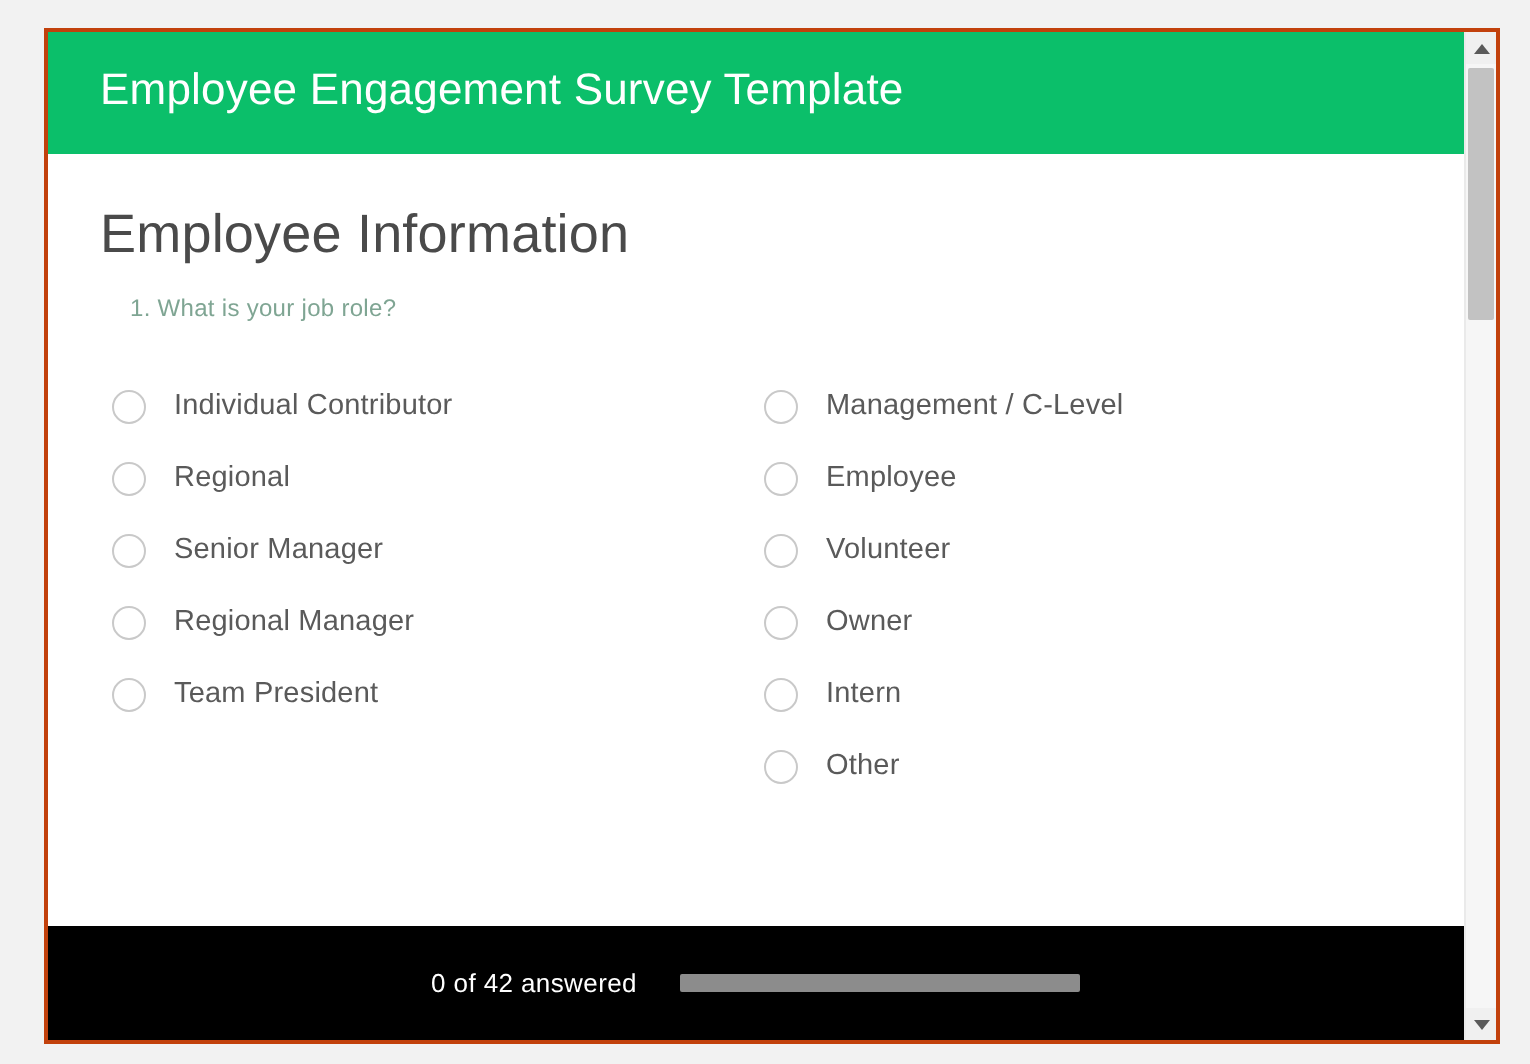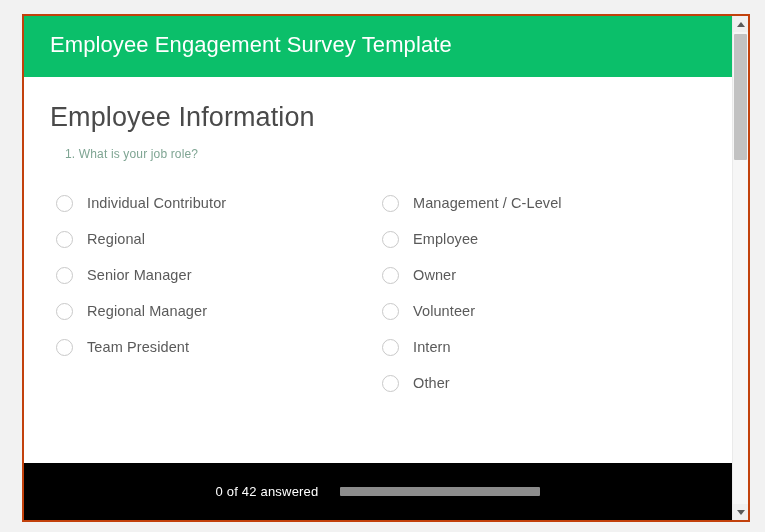--- a/index.html
+++ b/index.html
@@ -251,25 +251,25 @@
           <div class="option-row">
             <span class="radio-circle"></span>
             <span class="option-label">Management / C-Level</span>
           </div>
           <div class="option-row">
             <span class="radio-circle"></span>
             <span class="option-label">Employee</span>
           </div>
           <div class="option-row">
             <span class="radio-circle"></span>
+            <span class="option-label">Volunteer</span>
+          </div>
+          <div class="option-row">
+            <span class="radio-circle"></span>
             <span class="option-label">Owner</span>
-          </div>
-          <div class="option-row">
-            <span class="radio-circle"></span>
-            <span class="option-label">Volunteer</span>
           </div>
           <div class="option-row">
             <span class="radio-circle"></span>
             <span class="option-label">Intern</span>
           </div>
           <div class="option-row">
             <span class="radio-circle"></span>
             <span class="option-label">Other</span>
           </div>
         </div>

